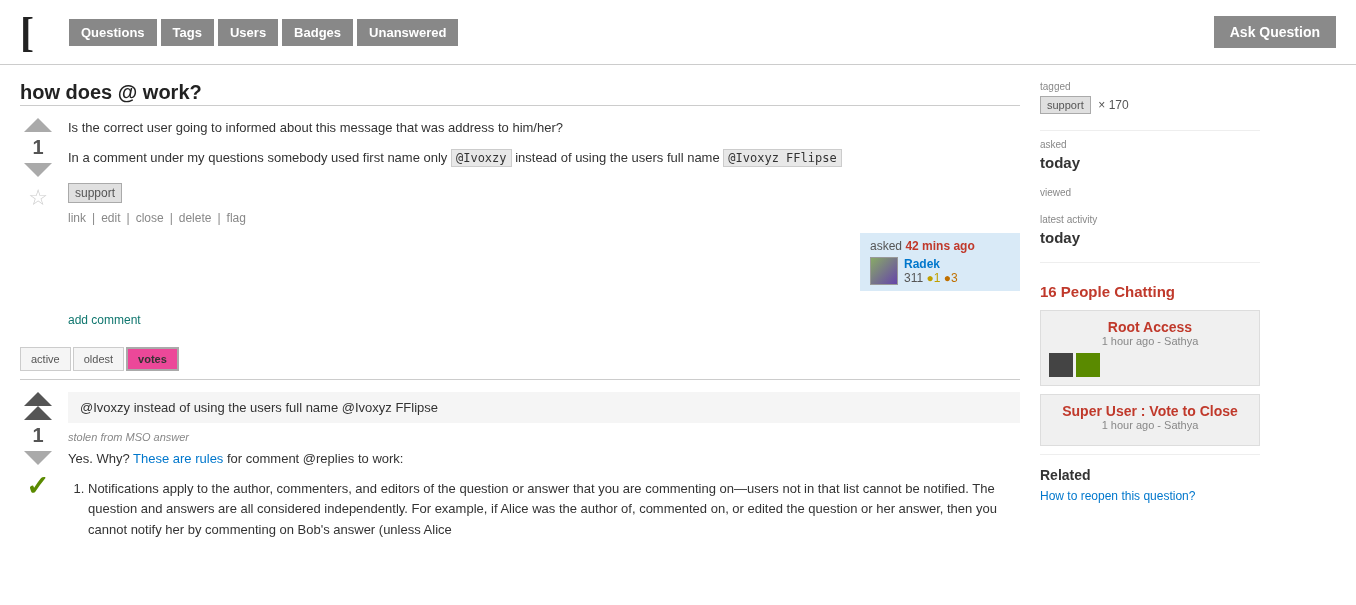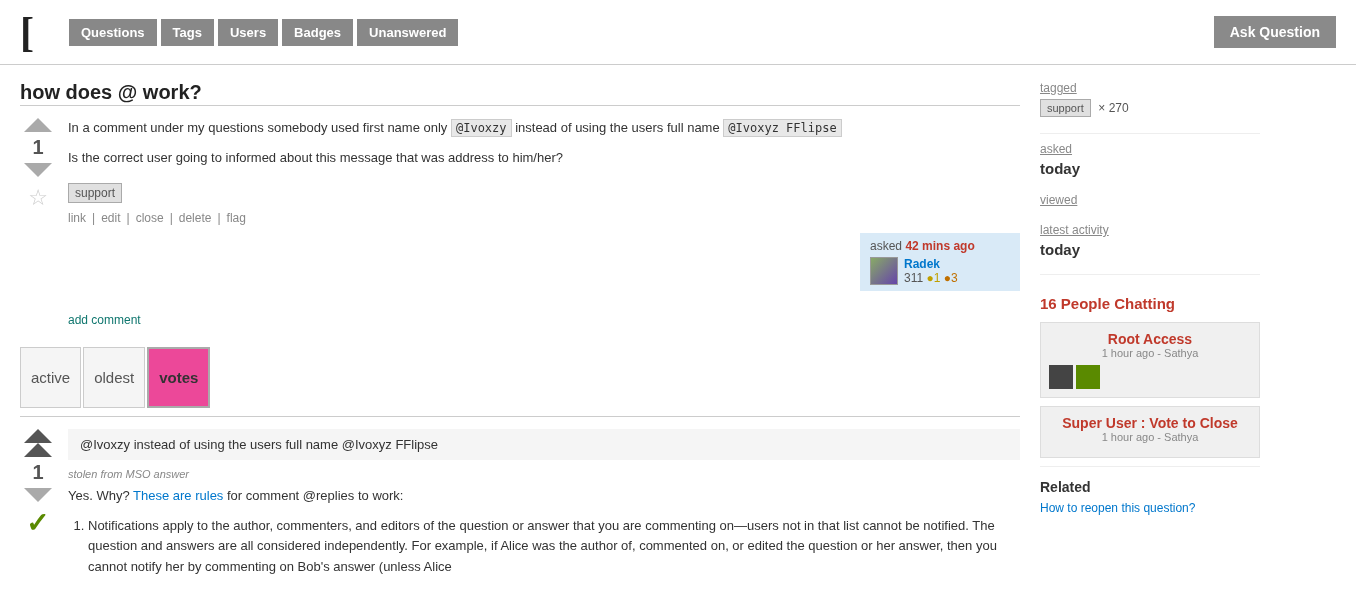--- a/index.html
+++ b/index.html
@@ -284,25 +284,25 @@
       font-weight: bold;
       flex: 1;
     }
 
     .sort-tabs {
       display: flex;
       gap: 2px;
     }
 
     .sort-tab {
-      padding: 20px 10px;
+      padding: 4px 10px;
       border: 1px solid #ccc;
       background: #f5f5f5;
       cursor: pointer;
-      font-size: 15px;
+      font-size: 11px;
       color: #555;
     }
 
     .sort-tab.active-tab {
       background: #ec4899;
       border-bottom: 1px solid #fff;
       font-weight: bold;
       color: #333;
       border: 2px solid #aaa;
     }
@@ -363,23 +363,22 @@
       width: 220px;
       flex-shrink: 0;
     }
 
     .sidebar-section {
       margin-bottom: 16px;
     }
 
     .sidebar-label {
       color: #888;
-      font-size: 12px;
+      font-size: 10px;
       margin-bottom: 4px;
-      text-decoration: underline;
     }
 
     .sidebar-value {
       font-size: 15px;
       font-weight: bold;
     }
 
     .sidebar-tag {
       display: inline-block;
       background: #e0e0e0;
@@ -489,24 +488,24 @@
     <div class="question-title">how does @ work?</div>
 
     <div class="question-body">
       <div class="vote-section">
         <button class="vote-up"></button>
         <div class="vote-count">1</div>
         <button class="vote-down"></button>
         <button class="star-btn">☆</button>
       </div>
       <div class="post-content">
+        <div class="post-text">Is the correct user going to informed about this message that was address to him/her?</div>
         <div class="post-text">
           <span>In a comment under my questions somebody used first name only </span><code class="inline-code">@Ivoxzy</code><span> instead of using the users full name </span><code class="inline-code">@Ivoxyz FFlipse</code>
         </div>
-        <div class="post-text">Is the correct user going to informed about this message that was address to him/her?</div>
         <span class="tag-badge">support</span>
         <div class="post-actions">
           <a>link</a> |
           <a>edit</a> |
           <a>close</a> |
           <a>delete</a> |
           <a>flag</a>
         </div>
         <div class="post-meta-row">
           <div class="post-meta-box">
@@ -560,21 +559,21 @@
           </ol>
         </div>
       </div>
     </div>
   </div>
 
   <div class="sidebar">
     <div class="sidebar-section">
       <div class="sidebar-label">tagged</div>
       <span class="sidebar-tag">support</span>
-      <span style="font-size:12px;color:#555;">× 270</span>
+      <span style="font-size:12px;color:#555;">× 170</span>
     </div>
     <div class="divider"></div>
     <div class="sidebar-section">
       <div class="sidebar-label">asked</div>
       <div class="sidebar-value">today</div>
     </div>
     <div class="sidebar-section">
       <div class="sidebar-label">viewed</div>
     </div>
     <div class="sidebar-section">

